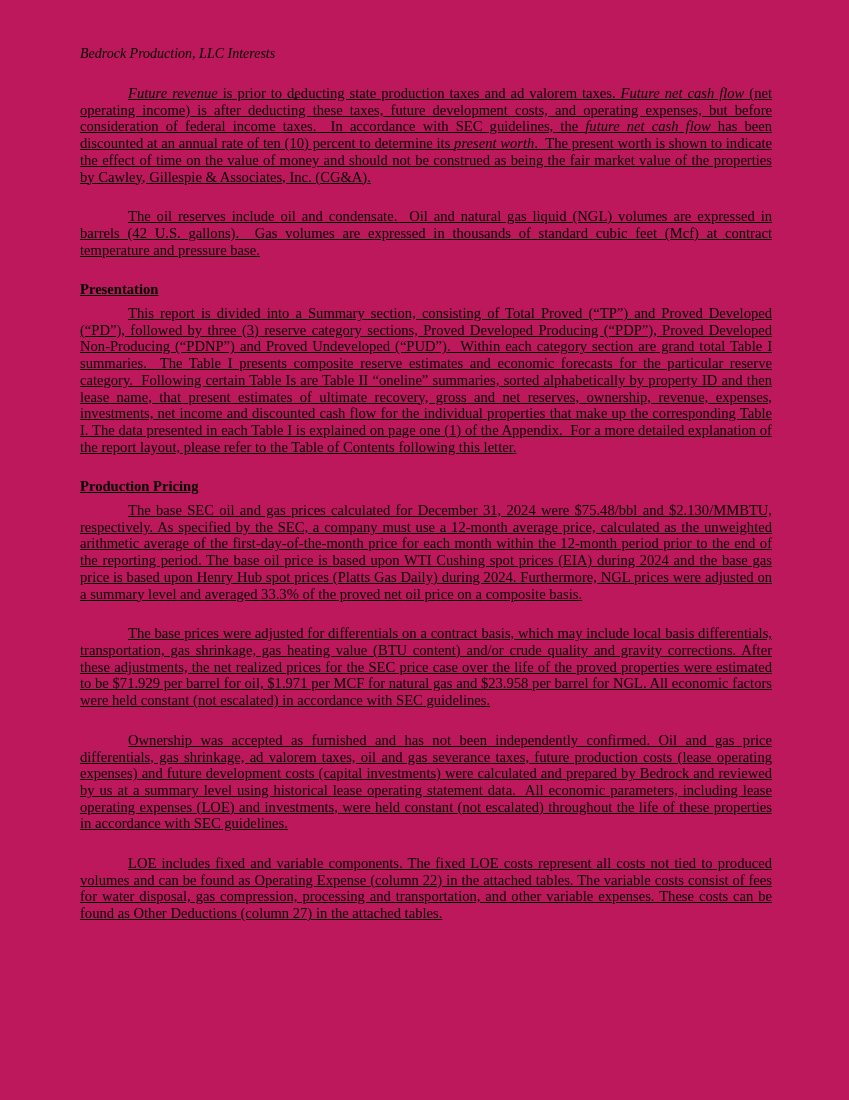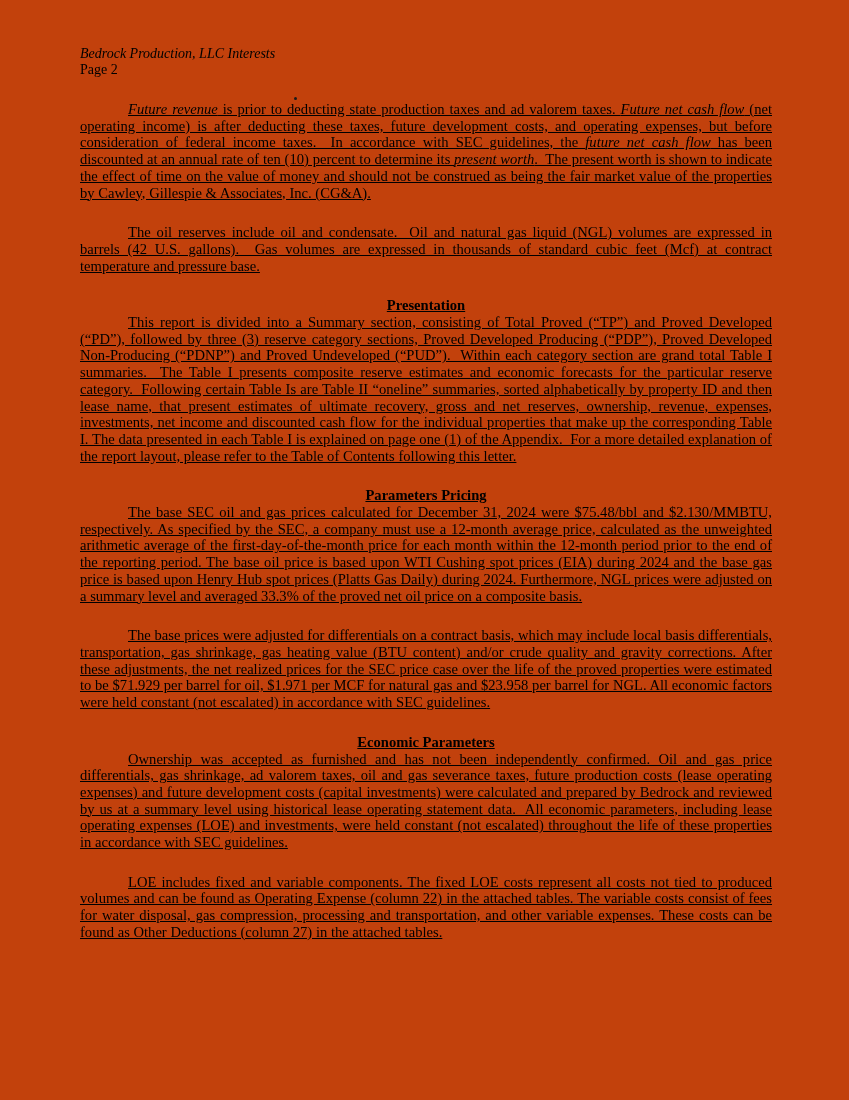--- a/index.html
+++ b/index.html
@@ -4,21 +4,21 @@
 <style>
   html, body {
     margin: 0;
     padding: 0;
     background: #ffffff;
   }
   .page {
     position: relative;
     width: 849px;
     height: 1100px;
-    background: #c2410c;
+    background: #be185d;
     color: #000000;
     font-family: "Liberation Serif", serif;
     font-size: 14.6px;
     line-height: 16.7px;
     overflow: hidden;
   }
   .content {
     position: absolute;
     left: 80px;
     top: 46px;
@@ -34,24 +34,23 @@
   .para {
     margin: 23px 0 0 0;
     text-align: justify;
     text-indent: 48px;
     text-decoration: underline;
   }
   .section-heading {
     margin: 23px 0 0 0;
     font-weight: bold;
     text-decoration: underline;
-    text-align: center;
   }
   .section-heading + .para {
-    margin-top: 0;
+    margin-top: 7px;
   }
   .it {
     font-style: italic;
   }
   .stray-dot {
     position: absolute;
     left: 294px;
     top: 97px;
     width: 3px;
     height: 3px;
@@ -60,28 +59,26 @@
   }
 </style>
 </head>
 <body>
 
 <div class="page">
   <span class="stray-dot"></span>
   <div class="content">
     <div class="letter-header">
       <div class="hdr-company">Bedrock Production, LLC Interests</div>
-      <div>Page 2</div>
     </div>
     <div>
         <p class="para"><span class="run it">Future revenue</span><span class="run"> is prior to deducting state production taxes and ad valorem taxes. </span><span class="run it">Future net cash flow</span><span class="run"> (net operating income) is after deducting these taxes, future development costs, and operating expenses, but before consideration of federal income taxes.&nbsp; In accordance with SEC guidelines, the </span><span class="run it">future net cash flow</span><span class="run"> has been discounted at an annual rate of ten (10) percent to determine its </span><span class="run it">present worth</span><span class="run">.&nbsp; The present worth is shown to indicate the effect of time on the value of money and should not be construed as being the fair market value of the properties by Cawley, Gillespie &amp; Associates, Inc. (CG&amp;A).</span></p>
         <p class="para"><span class="run">The oil reserves include oil and condensate.&nbsp; Oil and natural gas liquid (NGL) volumes are expressed in barrels (42 U.S. gallons).&nbsp; Gas volumes are expressed in thousands of standard cubic feet (Mcf) at contract temperature and pressure base.</span></p>
         <div class="section-heading">Presentation</div>
         <p class="para"><span class="run">This report is divided into a Summary section, consisting of Total Proved (“TP”) and Proved Developed (“PD”), followed by three (3) reserve category sections, Proved Developed Producing (“PDP”), Proved Developed Non-Producing (“PDNP”) and Proved Undeveloped (“PUD”).&nbsp; Within each category section are grand total Table I summaries.&nbsp; The Table I presents composite reserve estimates and economic forecasts for the particular reserve category.&nbsp; Following certain Table Is are Table II “oneline” summaries, sorted alphabetically by property ID and then lease name, that present estimates of ultimate recovery, gross and net reserves, ownership, revenue, expenses, investments, net income and discounted cash flow for the individual properties that make up the corresponding Table I. The data presented in each Table I is explained on page one (1) of the Appendix.&nbsp; For a more detailed explanation of the report layout, please refer to the Table of Contents following this letter.</span></p>
-        <div class="section-heading">Parameters Pricing</div>
+        <div class="section-heading">Production Pricing</div>
         <p class="para"><span class="run">The base SEC oil and gas prices calculated for December 31, 2024 were $75.48/bbl and $2.130/MMBTU, respectively. As specified by the SEC, a company must use a 12-month average price, calculated as the unweighted arithmetic average of the first-day-of-the-month price for each month within the 12-month period prior to the end of the reporting period. The base oil price is based upon WTI Cushing spot prices (EIA) during 2024 and the base gas price is based upon Henry Hub spot prices (Platts Gas Daily) during 2024. Furthermore, NGL prices were adjusted on a summary level and averaged 33.3% of the proved net oil price on a composite basis.</span></p>
         <p class="para"><span class="run">The base prices were adjusted for differentials on a contract basis, which may include local basis differentials, transportation, gas shrinkage, gas heating value (BTU content) and/or crude quality and gravity corrections. After these adjustments, the net realized prices for the SEC price case over the life of the proved properties were estimated to be $71.929 per barrel for oil, $1.971 per MCF for natural gas and $23.958 per barrel for NGL. All economic factors were held constant (not escalated) in accordance with SEC guidelines.</span></p>
-        <div class="section-heading">Economic Parameters</div>
         <p class="para"><span class="run">Ownership was accepted as furnished and has not been independently confirmed. Oil and gas price differentials, gas shrinkage, ad valorem taxes, oil and gas severance taxes, future production costs (lease operating expenses) and future development costs (capital investments) were calculated and prepared by Bedrock and reviewed by us at a summary level using historical lease operating statement data.&nbsp; All economic parameters, including lease operating expenses (LOE) and investments, were held constant (not escalated) throughout the life of these properties in accordance with SEC guidelines.</span></p>
         <p class="para"><span class="run">LOE includes fixed and variable components. The fixed LOE costs represent all costs not tied to produced volumes and can be found as Operating Expense (column 22) in the attached tables. The variable costs consist of fees for water disposal, gas compression, processing and transportation, and other variable expenses. These costs can be found as Other Deductions (column 27) in the attached tables.</span></p>
       </div>
   </div>
 </div>
 
 </body></html>

